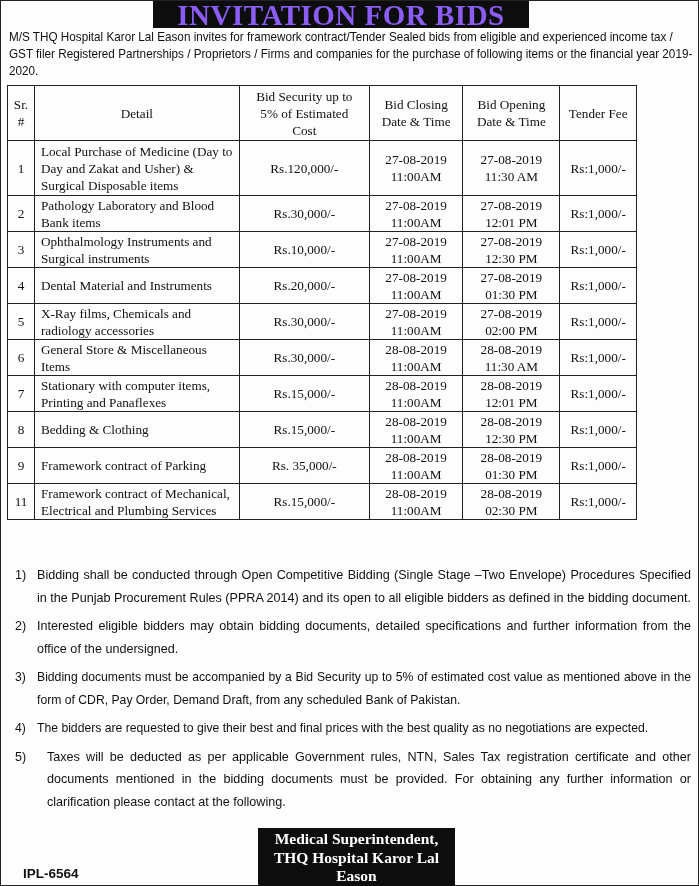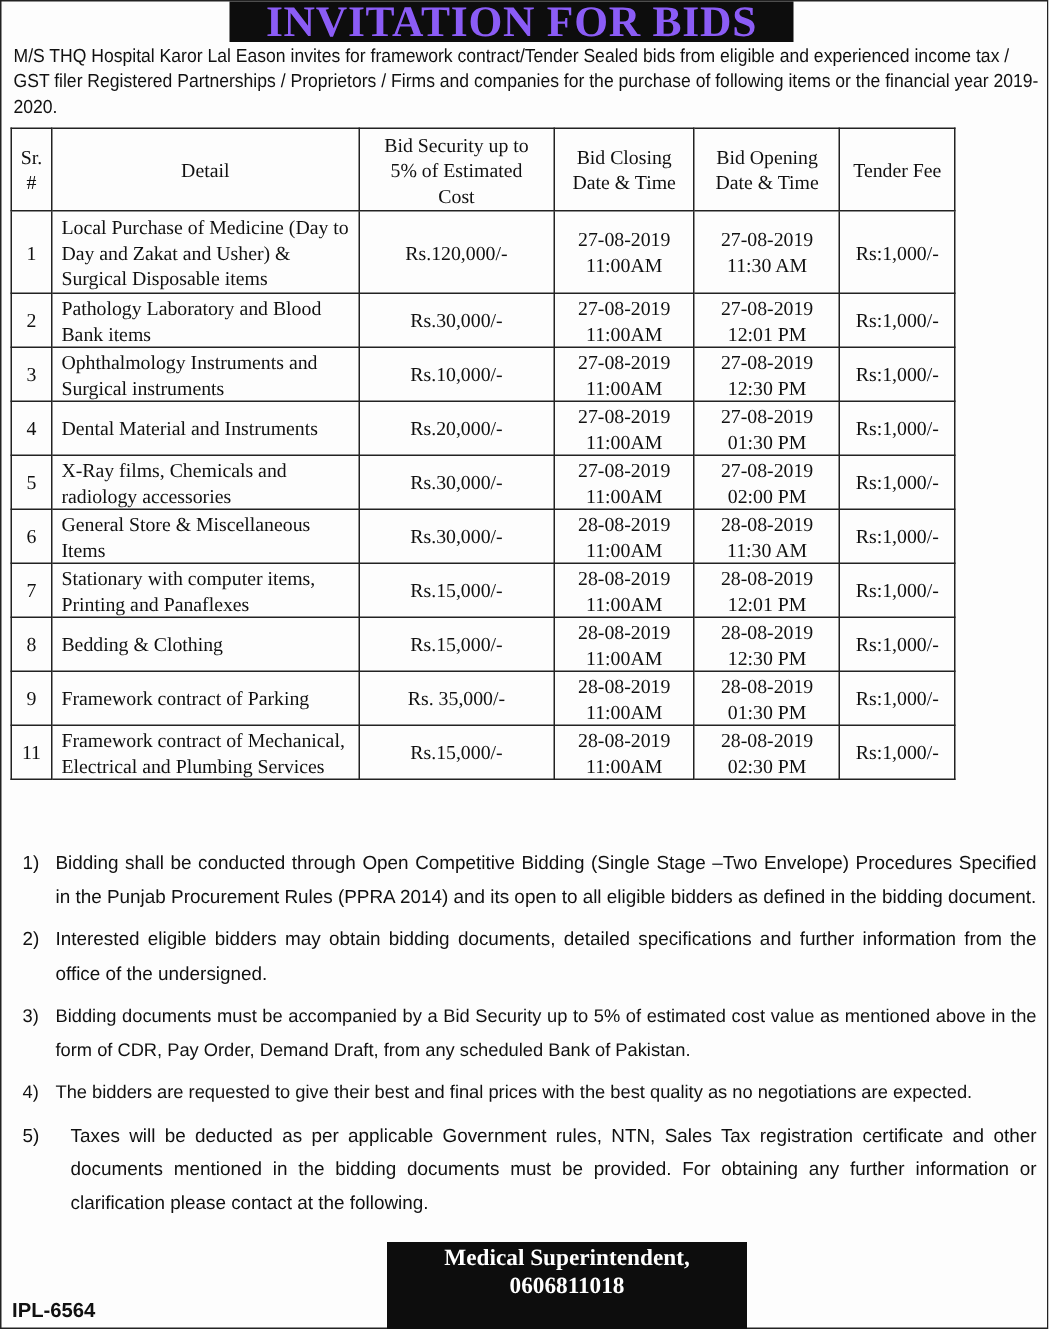--- a/index.html
+++ b/index.html
@@ -39,27 +39,27 @@
   .notes {
     position: absolute; left: 14px; top: 563px; width: 676px;
     font-family: "Liberation Sans", "DejaVu Sans", sans-serif; font-size: 12.6px;
   }
   .note { position: relative; padding-left: 22px; line-height: 22.5px; margin-bottom: 6px; text-align: justify; }
   .note .num { position: absolute; left: 0; top: 0; }
   .note .txt { display: block; }
   .note.n3, .note.n4 { font-size: 12.2px; }
   .note.n5 .txt { padding-left: 10px; }
   .contact-banner {
-    position: absolute; left: 257px; top: 827px; width: 240px; height: 58px;
+    position: absolute; left: 257px; top: 827px; width: 197px; height: 58px;
     background: #0d0d0d; color: #fff; text-align: center;
     font-family: "Liberation Serif", "DejaVu Serif", serif; font-weight: bold;
     font-size: 15.5px; line-height: 18.5px; padding-top: 2px; box-sizing: border-box;
   }
   .ipl {
-    position: absolute; left: 7px; top: 865px;
+    position: absolute; left: 22px; top: 865px;
     font-family: "Liberation Sans", "DejaVu Sans", sans-serif; font-weight: bold; font-size: 13.5px;
   }
 </style>
 </head>
 <body>
 
 <div class="page">
 
   <div class="title-banner">INVITATION FOR BIDS</div>
 
@@ -346,17 +346,18 @@
         <span class="txt">The bidders are requested to give their best and final prices with the best quality as no negotiations are expected.</span>
       </div>
       <div class="note n5">
         <span class="num">5)</span>
         <span class="txt">Taxes will be deducted as per applicable Government rules, NTN, Sales Tax registration certificate and other documents mentioned in the bidding documents must be provided. For obtaining any further information or clarification please contact at the following.</span>
       </div>
     </div>
 
   <div class="contact-banner">
     <div>Medical Superintendent,</div>
+    <div>THQ Hospital Karor Lal Eason</div>
     <div>0606811018</div>
   </div>
 
   <div class="ipl">IPL-6564</div>
 </div>
 
 </body></html>

